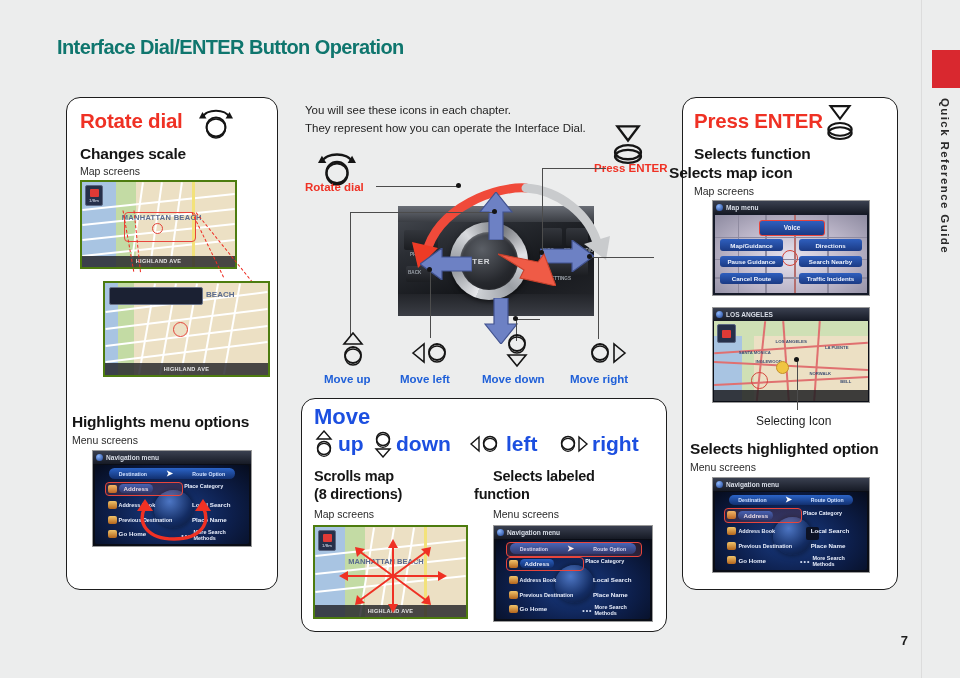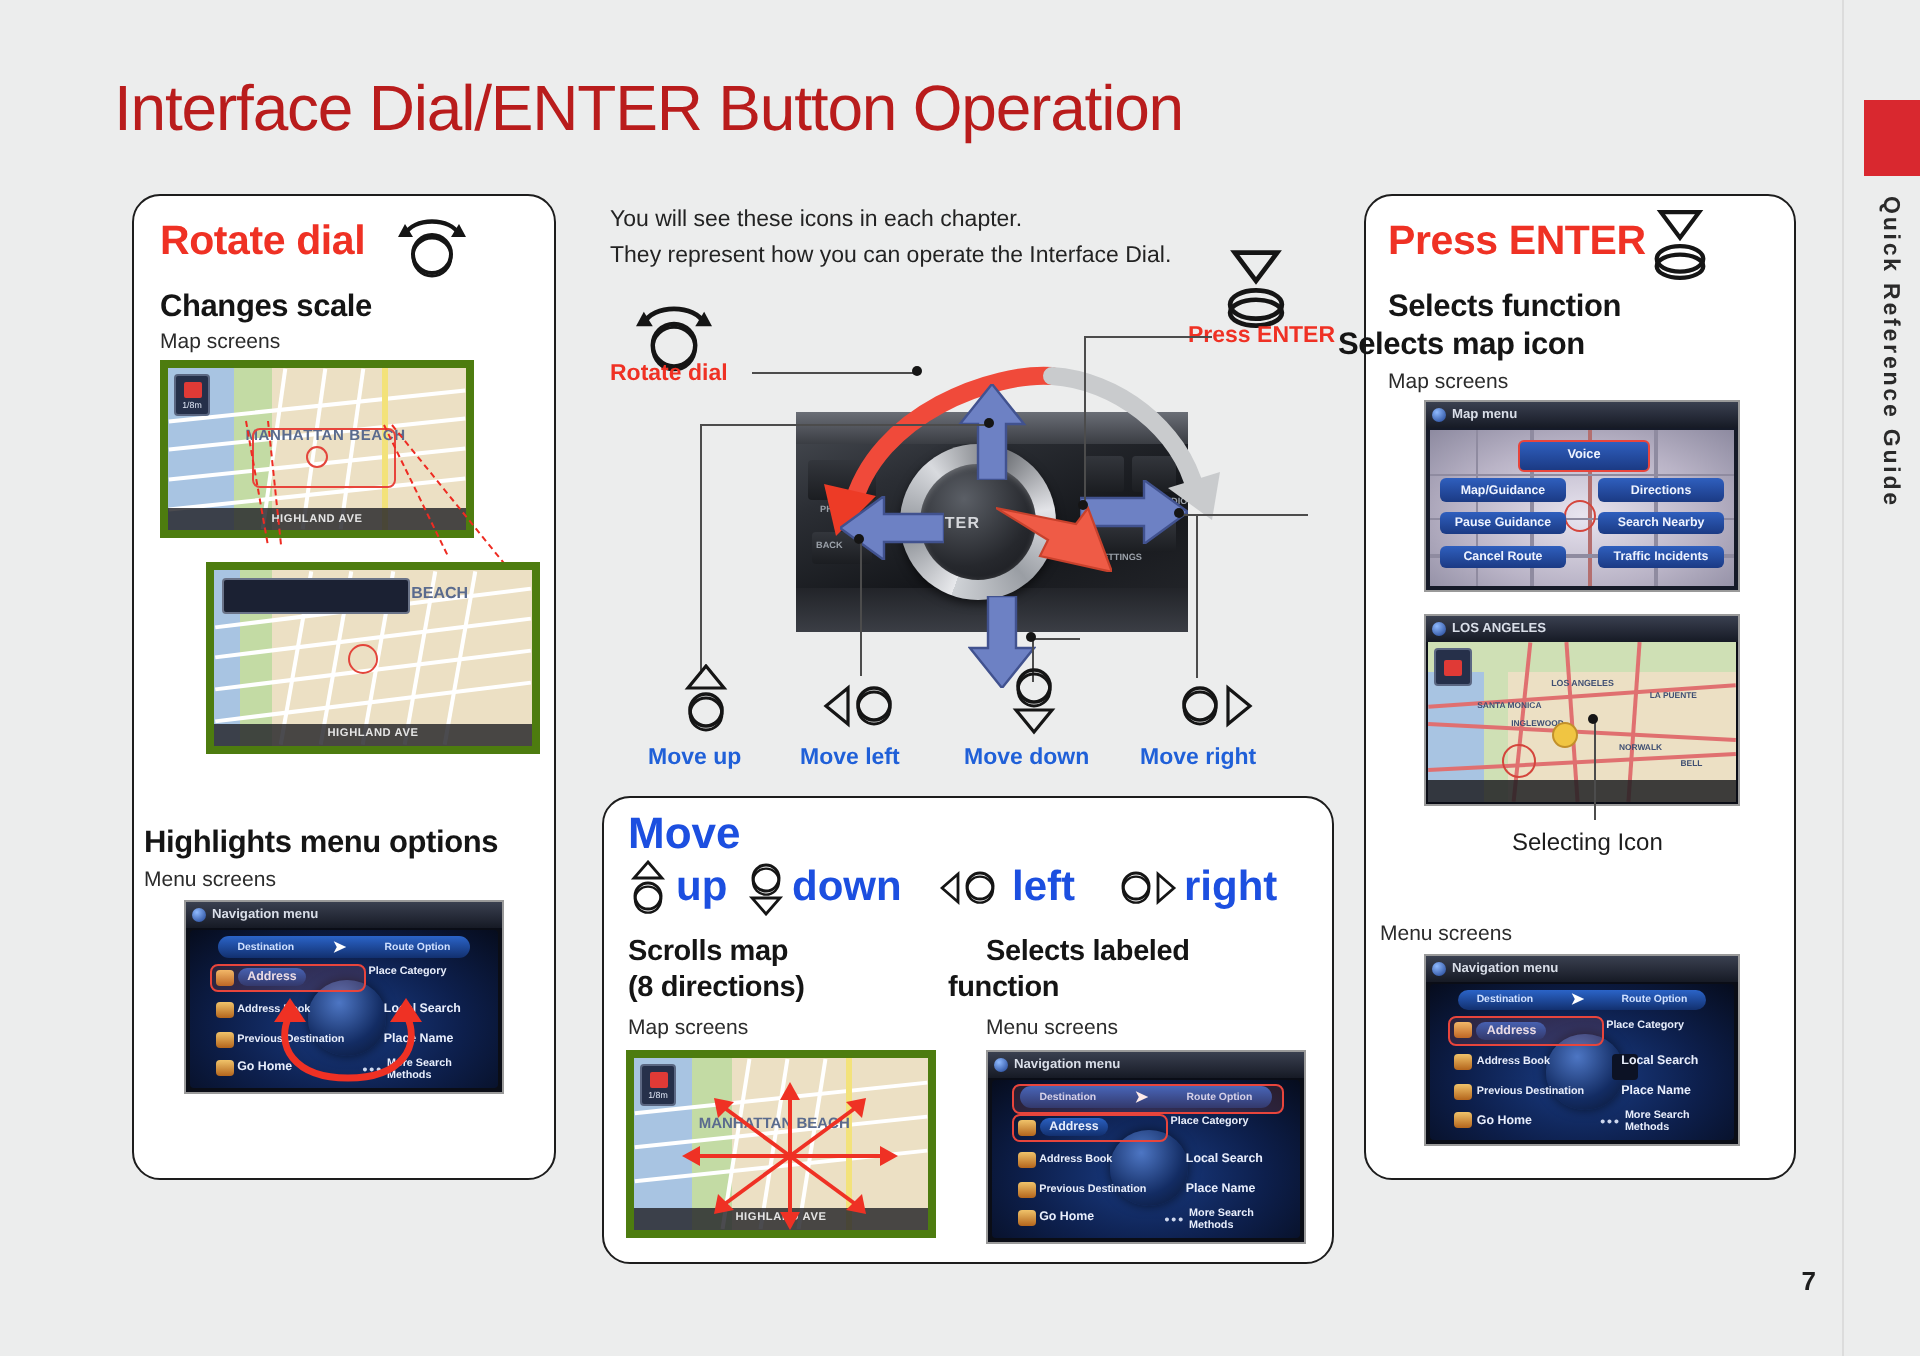--- a/index.html
+++ b/index.html
@@ -9,22 +9,22 @@
     background:#eceded;
     font-family:"Liberation Sans", sans-serif;
     overflow:hidden;
     position:relative;
   }
   .page{position:absolute;inset:0;}
 
   
   .page-title{
     position:absolute;left:57px;top:36px;
-    font-size:32px;font-weight:normal;letter-spacing:-0.6px;
-    color:#b91c1c;white-space:nowrap;
+    font-size:20px;font-weight:bold;letter-spacing:-0.6px;
+    color:#0f766e;white-space:nowrap;
   }
 
   
   .edge-tab{
     position:absolute;right:0;top:50px;width:28px;height:38px;
     background:#d9282f;
   }
   .edge-label{
     position:absolute;right:9px;top:98px;
     font-size:11.5px;font-weight:bold;letter-spacing:1.4px;
@@ -123,21 +123,21 @@
   }
   .hl-box{
     position:absolute;border:1.6px solid #e8453c;border-radius:4px;
     background:rgba(255,110,90,.14);
   }
   .tiny-dots{color:#cfd8ee;font-size:7px;letter-spacing:1px;}
 
   
   .mapscr{
     position:absolute;overflow:hidden;box-sizing:border-box;
-    border:4px solid #4d7c0f;
+    border:2px solid #4d7c0f;
     background:#ece0c4;
   }
   .sea{position:absolute;left:0;top:0;bottom:0;width:26%;background:#a8c4e2;}
   .park{position:absolute;background:#c3dba4;}
   .road{position:absolute;background:#ffffff;}
   .road-y{position:absolute;background:#f3e27a;}
   .road-r{position:absolute;background:#e07070;}
   .mapbar{
     position:absolute;left:0;right:0;bottom:0;height:13%;
     background:rgba(35,35,40,.82);
@@ -614,20 +614,21 @@
           <div class="bug"></div>
         </div>
       <div class="mapbar" style="height:14%;background:rgba(30,30,34,.85);"></div>
     </div>
   </div>
 
   <div class="leaderline abs" style="left:797px;top:360px;width:1.4px;height:50px;"></div>
   <div class="dot" style="left:794px;top:357px;"></div>
   <div class="abs cap-black" style="left:756px;top:414px;font-size:12px;">Selecting Icon</div>
 
+  <div class="abs hd-black" style="left:690px;top:440px;">Selects highlighted option</div>
   <div class="abs sub" style="left:690px;top:461px;">Menu screens</div>
 
   <div class="screen" style="left:712px;top:477px;width:158px;height:96px;">
     <div class="scr-title">
       <span class="scr-dot"></span>
       <span>Navigation menu</span>
     </div>
     <div class="navbody">
       <div class="navtabs">
         <span>Destination</span>

